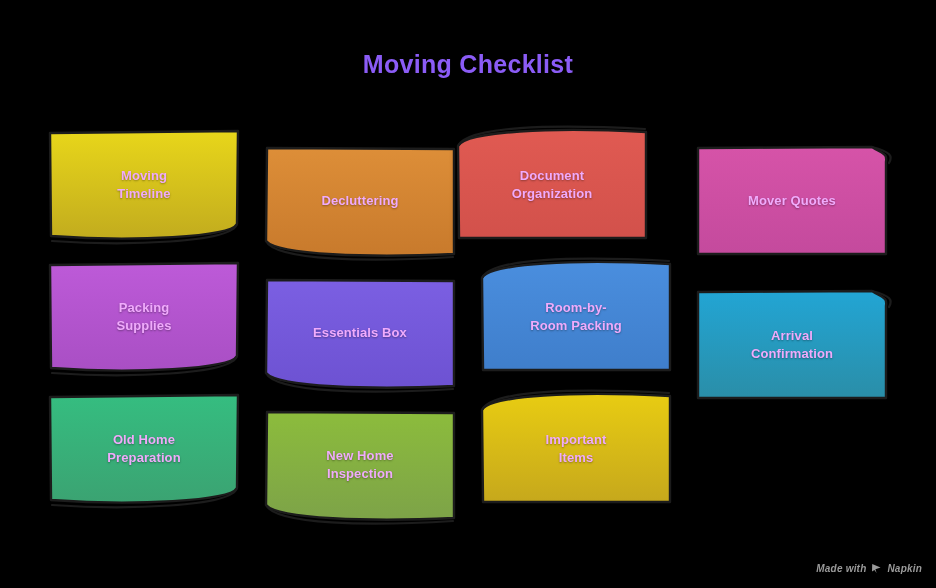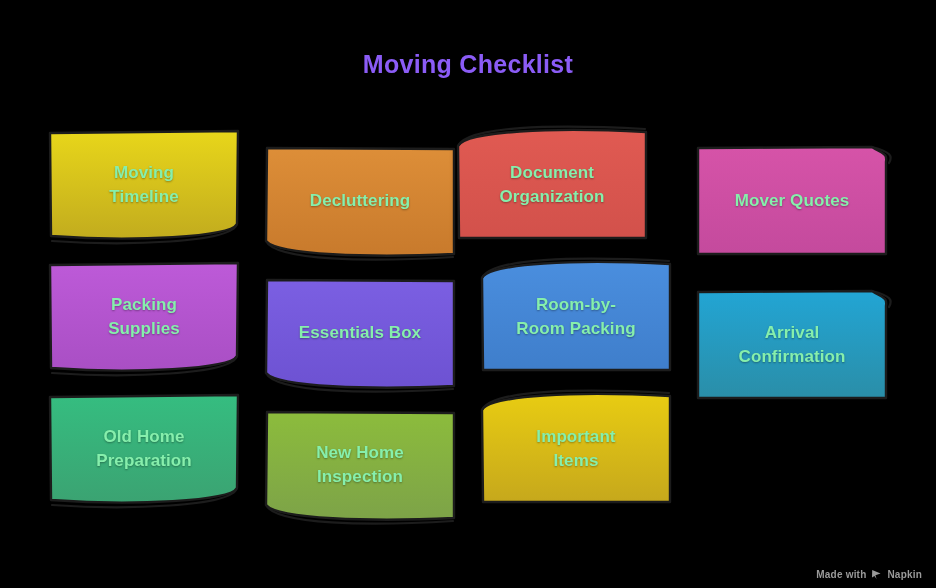--- a/index.html
+++ b/index.html
@@ -60,42 +60,43 @@
     left: 0;
     top: 0;
     width: 100%;
     height: 100%;
     overflow: visible;
   }
 
   .card-label {
     position: relative;
     z-index: 2;
-    color: #86efac;
-    font-size: 17px;
+    color: #f0abfc;
+    font-size: 13px;
     font-weight: bold;
     line-height: 1.42;
     text-align: center;
     text-shadow: 0 1px 2px rgba(0,0,0,0.35);
     white-space: pre-line;
     letter-spacing: 0.1px;
   }
 
   
   #watermark {
     position: absolute;
     right: 14px;
-    bottom: 8px;
+    bottom: 14px;
     display: flex;
     align-items: center;
     gap: 5px;
     color: #9a9a9a;
     font-size: 10px;
     font-weight: bold;
     letter-spacing: 0.2px;
+    font-style: italic;
   }
   #watermark .wm-icon {
     display: inline-flex;
     align-items: center;
   }
 </style>
 </head>
 <body>
 
 <div id="canvas">

